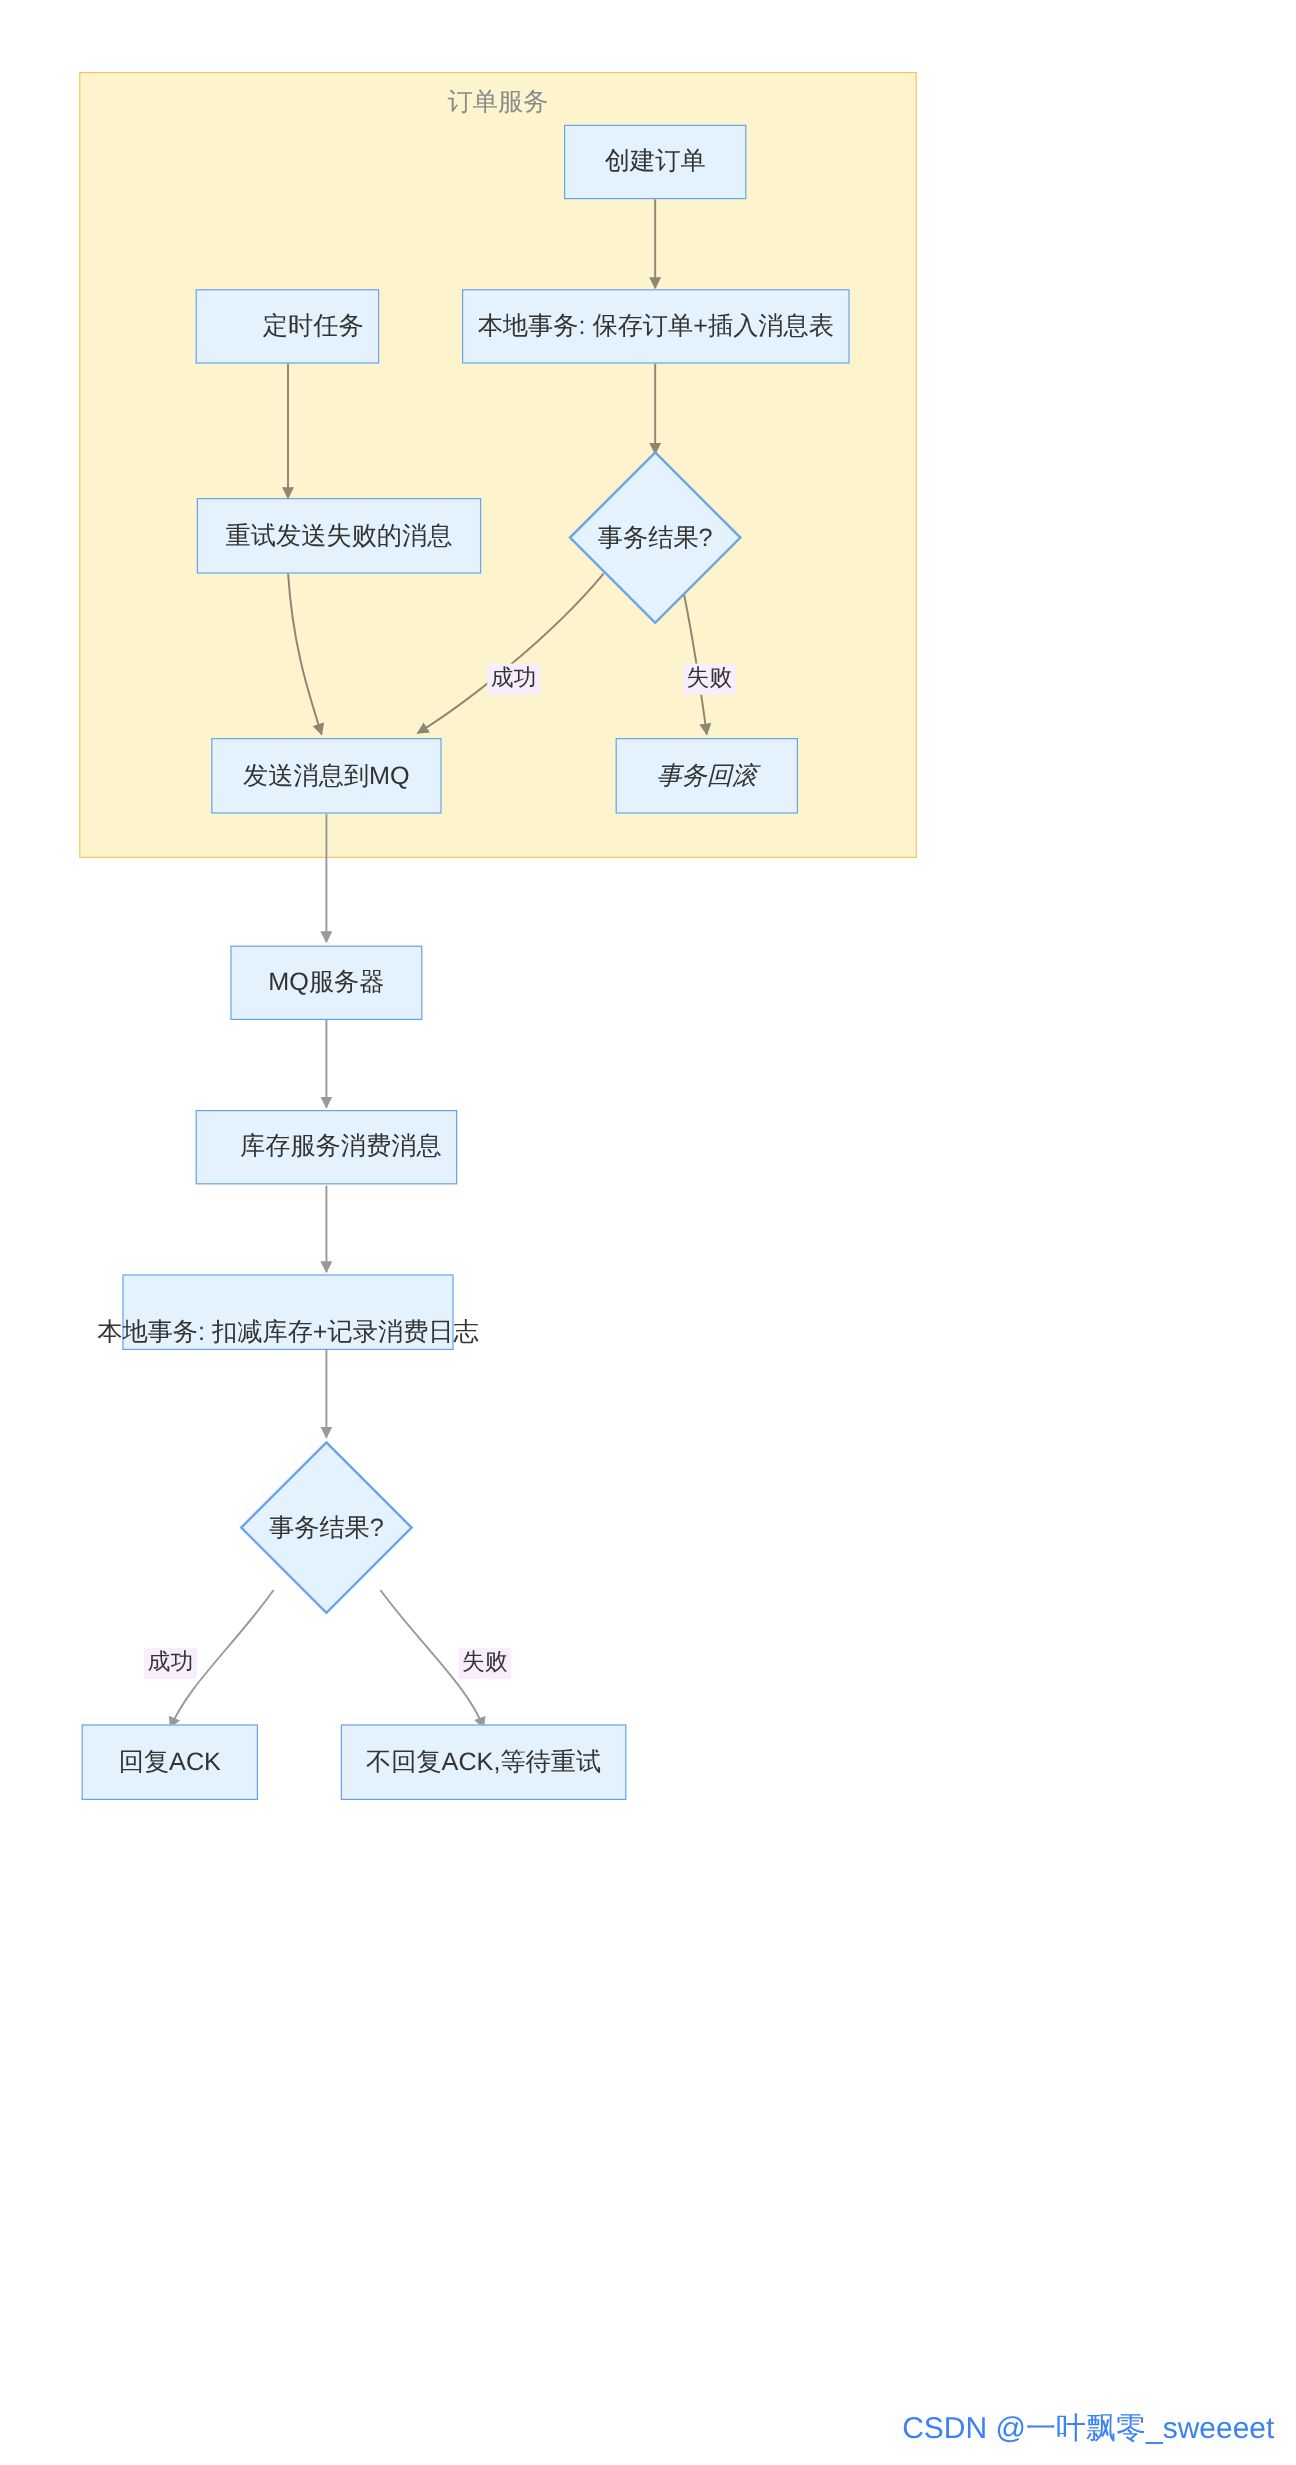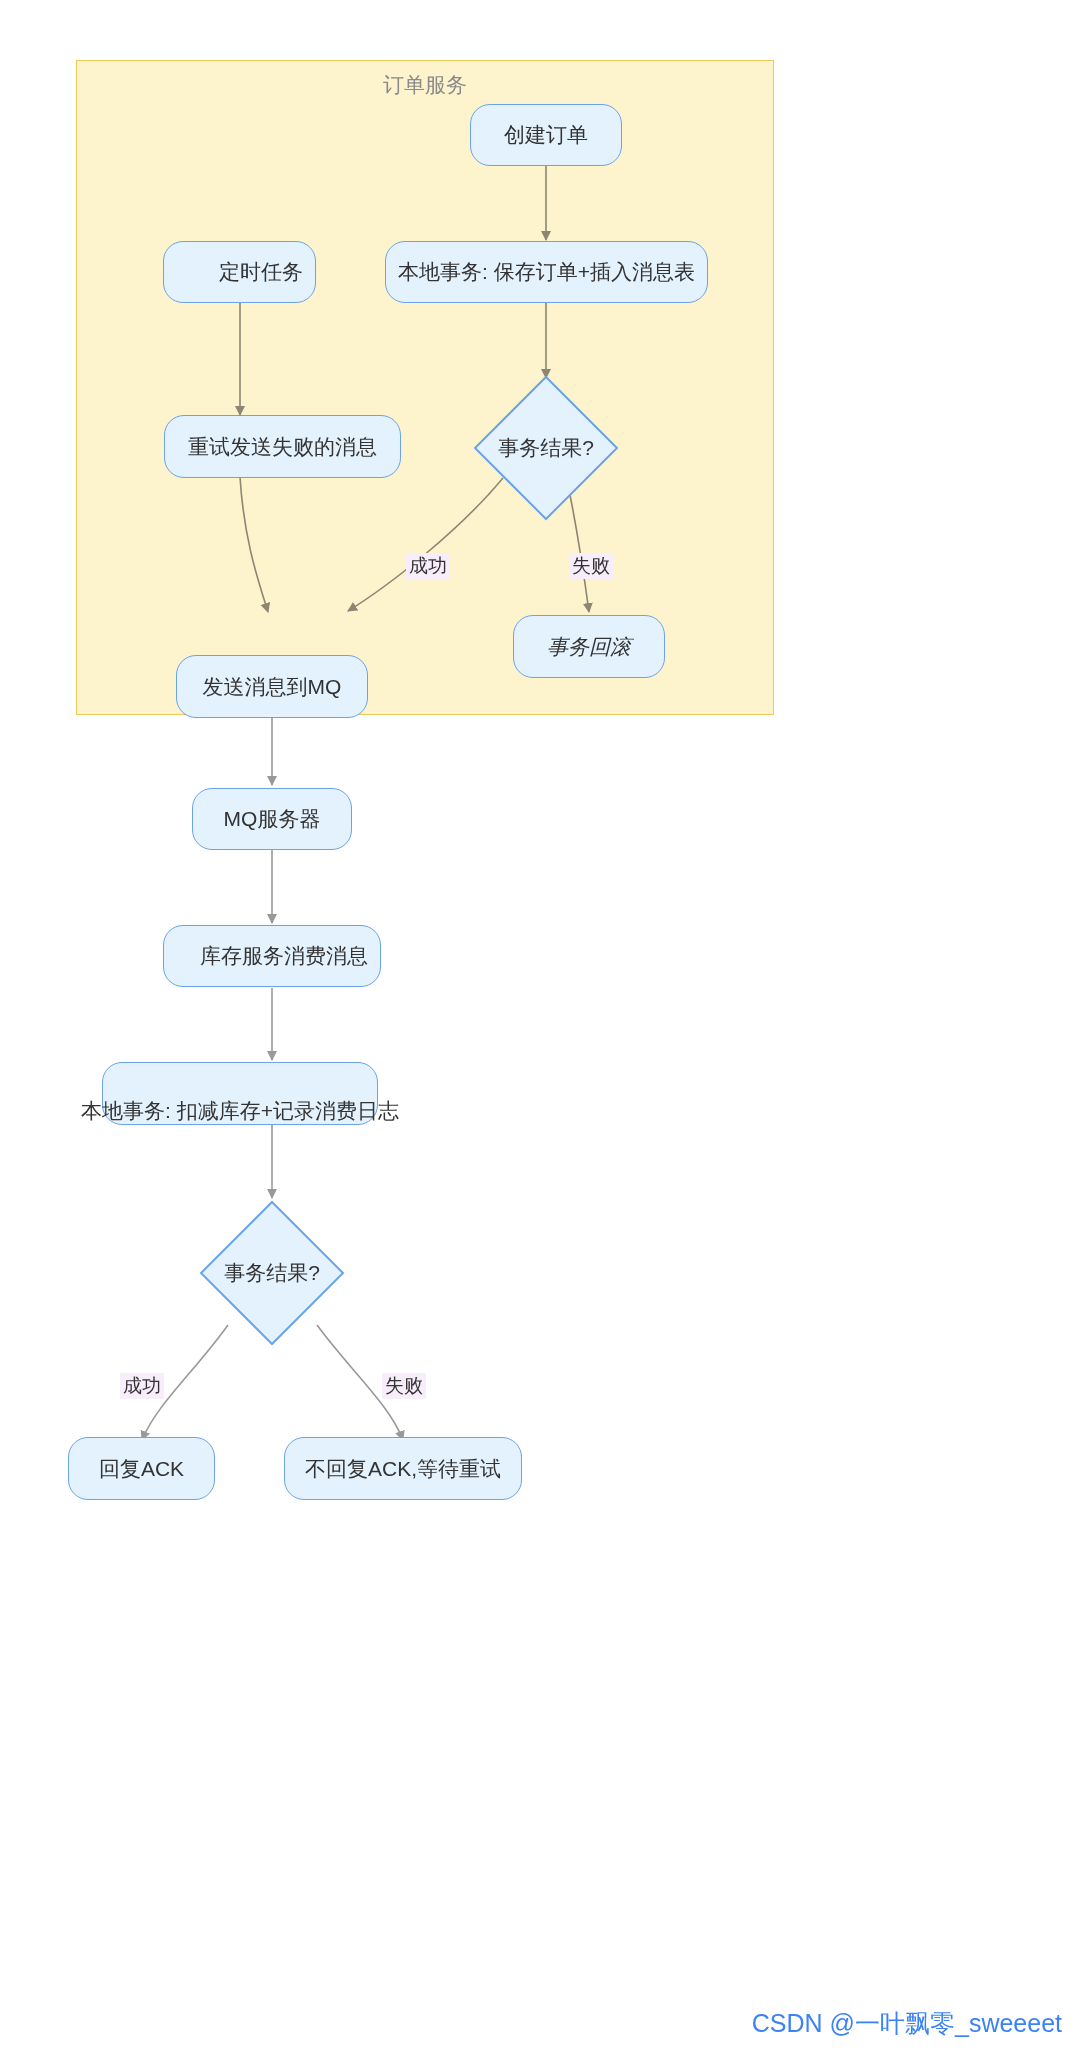--- a/index.html
+++ b/index.html
@@ -28,21 +28,20 @@
     position: absolute;
     box-sizing: border-box;
     display: flex;
     align-items: center;
     justify-content: center;
     text-align: center;
     color: #333333;
     font-size: 21px;
     line-height: 1.3;
     white-space: nowrap;
-    border-radius: 20px;
   }
   .rect-node {
     background: #e3f2fd;
     border: 1.6px solid #6ba3e8;
   }
   .subgraph {
     position: absolute;
     box-sizing: border-box;
     background: #fdf3cd;
     border: 1.5px solid #eec95a;
@@ -94,21 +93,21 @@
     color: #3b82f6;
     font-size: 25px;
     white-space: nowrap;
   }
 </style>
 </head>
 <body>
 
 <div id="canvas">
 
-  <div class="subgraph" style="left:76px; top:60px; width:698px; height:655px;">
+  <div class="subgraph" style="left:66px; top:60px; width:698px; height:655px;">
     <div class="subgraph-title">订单服务</div>
   </div>
 
   <svg class="svg-layer" viewBox="0 0 1080 2054" xmlns="http://www.w3.org/2000/svg">
     <defs>
       <marker id="ah-in" markerWidth="12" markerHeight="12" refX="9" refY="5" orient="auto" markerUnits="userSpaceOnUse">
         <path d="M0,0 L10,5 L0,10 z" fill="#8c8673"></path>
       </marker>
       <marker id="ah-out" markerWidth="12" markerHeight="12" refX="9" refY="5" orient="auto" markerUnits="userSpaceOnUse">
         <path d="M0,0 L10,5 L0,10 z" fill="#999999"></path>
@@ -162,21 +161,21 @@
     <span>重试发送失败的消息</span>
   </div>
 
   <div class="diamond-wrap" style="left:473px; top:375px; width:146px; height:146px;">
     <svg class="diamond-shape" viewBox="0 0 146 146" xmlns="http://www.w3.org/2000/svg">
       <polygon points="73,2 144,73 73,144 2,73" fill="#e3f2fd" stroke="#6ba3e8" stroke-width="2"></polygon>
     </svg>
     <div class="diamond-label">事务结果?</div>
   </div>
 
-  <div class="node rect-node" style="left:176px; top:615px; width:192px; height:63px;margin-top:40px;">
+  <div class="node rect-node" style="left:176px; top:615px; width:192px; height:63px;">
     <span>发送消息到MQ</span>
   </div>
 
   <div class="node rect-node" style="left:513px; top:615px; width:152px; height:63px;font-style:italic;">
     <span>事务回滚</span>
   </div>
 
   <div class="node rect-node" style="left:192px; top:788px; width:160px; height:62px;">
     <span>MQ服务器</span>
   </div>

